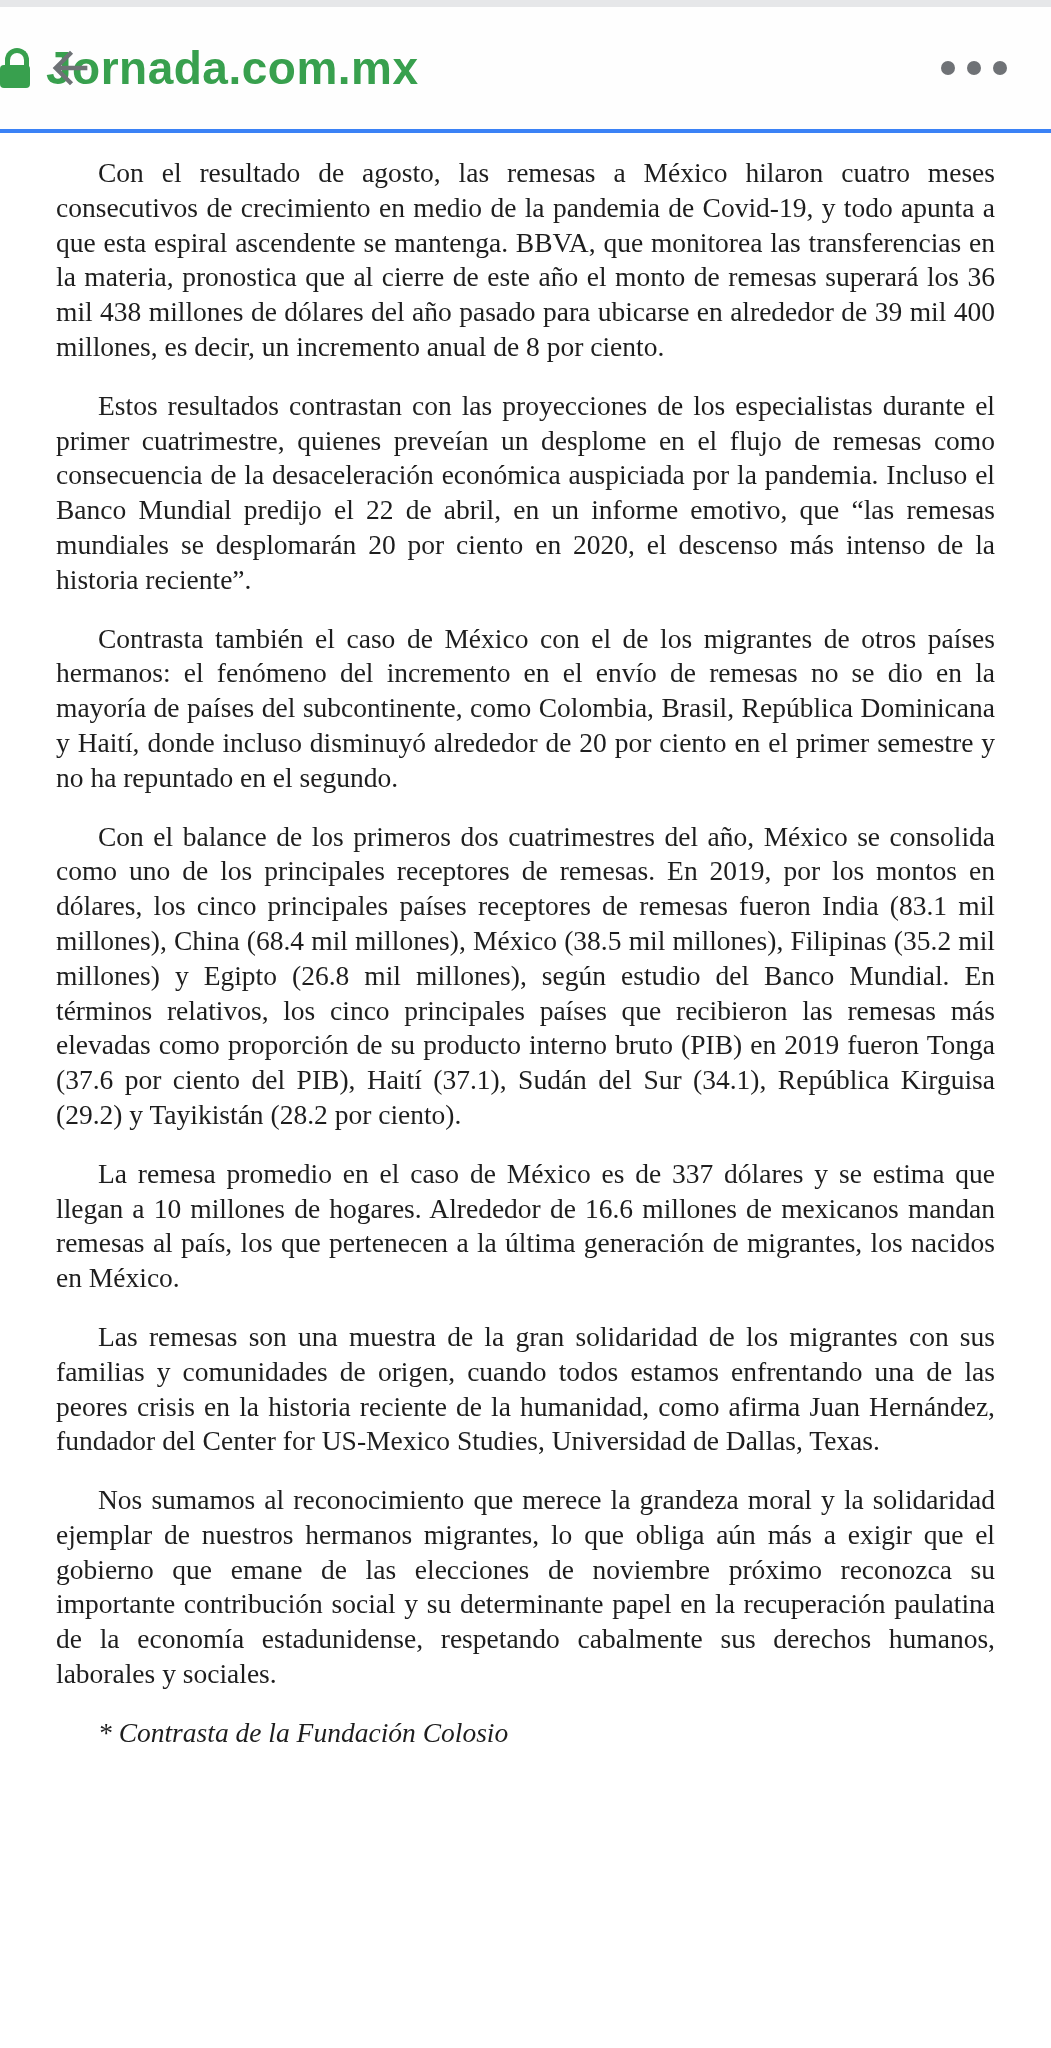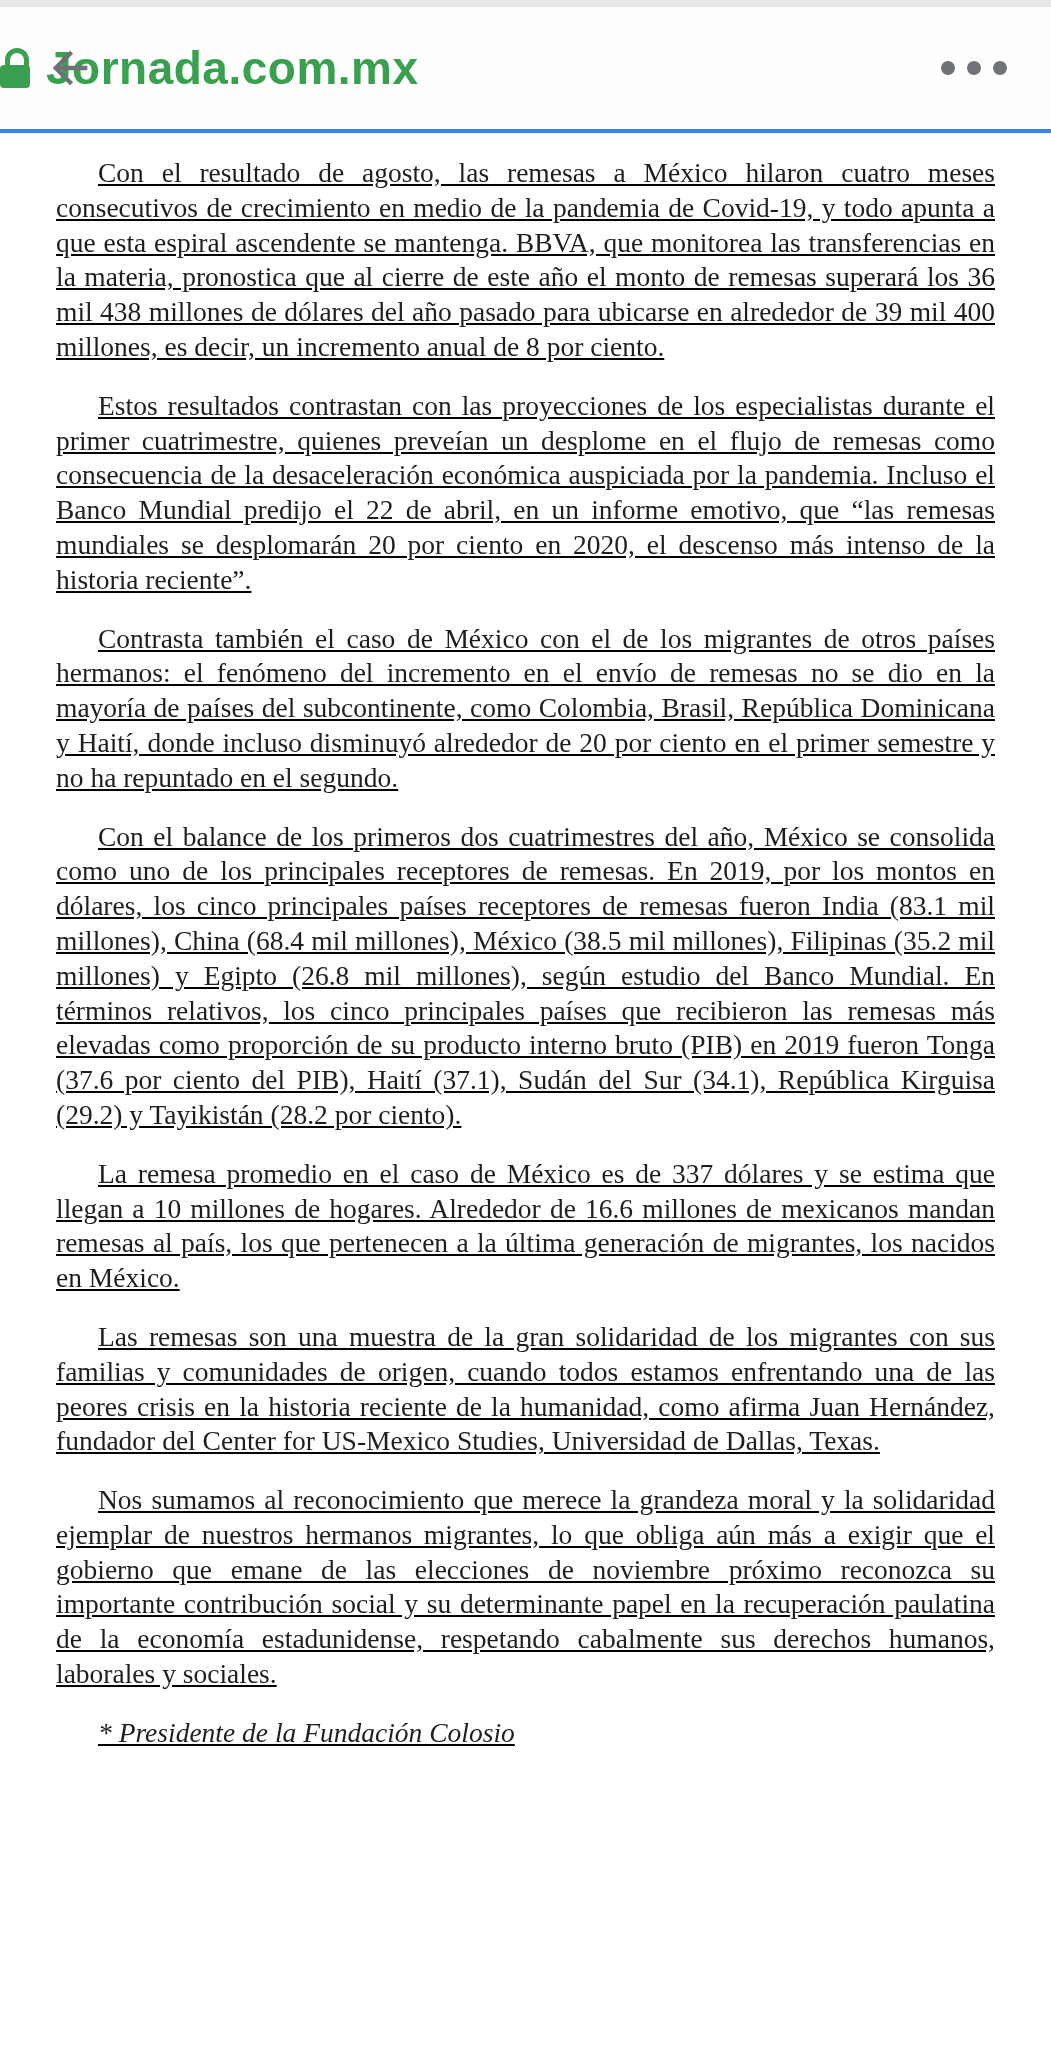--- a/index.html
+++ b/index.html
@@ -106,21 +106,20 @@
   .overflow-btn .dot {
     width: 14px;
     height: 14px;
     border-radius: 50%;
     background: #6f7276;
   }
 
   
   .article {
     padding: 23px 56px 0 56px;
-    text-decoration: underline;
   }
   .article p {
     margin: 0 0 24px 0;
     font-family: "Liberation Serif", "DejaVu Serif", serif;
     font-size: 27.5px;
     line-height: 34.8px;
     color: #1e1e1e;
     text-align: justify;
     text-indent: 42px;
   }
@@ -160,14 +159,14 @@
 </header>
 
 <main class="article">
   <p>Con el resultado de agosto, las remesas a México hilaron cuatro meses consecutivos de crecimiento en medio de la pandemia de Covid-19, y todo apunta a que esta espiral ascendente se mantenga. BBVA, que monitorea las transferencias en la materia, pronostica que al cierre de este año el monto de remesas superará los 36 mil 438 millones de dólares del año pasado para ubicarse en alrededor de 39 mil 400 millones, es decir, un incremento anual de 8 por ciento.</p>
   <p>Estos resultados contrastan con las proyecciones de los especialistas durante el primer cuatrimestre, quienes preveían un desplome en el flujo de remesas como consecuencia de la desaceleración económica auspiciada por la pandemia. Incluso el Banco Mundial predijo el 22 de abril, en un informe emotivo, que “las remesas mundiales se desplomarán 20 por ciento en 2020, el descenso más intenso de la historia reciente”.</p>
   <p>Contrasta también el caso de México con el de los migrantes de otros países hermanos: el fenómeno del incremento en el envío de remesas no se dio en la mayoría de países del subcontinente, como Colombia, Brasil, República Dominicana y Haití, donde incluso disminuyó alrededor de 20 por ciento en el primer semestre y no ha repuntado en el segundo.</p>
   <p>Con el balance de los primeros dos cuatrimestres del año, México se consolida como uno de los principales receptores de remesas. En 2019, por los montos en dólares, los cinco principales países receptores de remesas fueron India (83.1 mil millones), China (68.4 mil millones), México (38.5 mil millones), Filipinas (35.2 mil millones) y Egipto (26.8 mil millones), según estudio del Banco Mundial. En términos relativos, los cinco principales países que recibieron las remesas más elevadas como proporción de su producto interno bruto (PIB) en 2019 fueron Tonga (37.6 por ciento del PIB), Haití (37.1), Sudán del Sur (34.1), República Kirguisa (29.2) y Tayikistán (28.2 por ciento).</p>
   <p>La remesa promedio en el caso de México es de 337 dólares y se estima que llegan a 10 millones de hogares. Alrededor de 16.6 millones de mexicanos mandan remesas al país, los que pertenecen a la última generación de migrantes, los nacidos en México.</p>
   <p>Las remesas son una muestra de la gran solidaridad de los migrantes con sus familias y comunidades de origen, cuando todos estamos enfrentando una de las peores crisis en la historia reciente de la humanidad, como afirma Juan Hernández, fundador del Center for US-Mexico Studies, Universidad de Dallas, Texas.</p>
   <p>Nos sumamos al reconocimiento que merece la grandeza moral y la solidaridad ejemplar de nuestros hermanos migrantes, lo que obliga aún más a exigir que el gobierno que emane de las elecciones de noviembre próximo reconozca su importante contribución social y su determinante papel en la recuperación paulatina de la economía estadunidense, respetando cabalmente sus derechos humanos, laborales y sociales.</p>
-  <p class="footnote">* Presidente de la Fundación Colosio</p>
+  <p class="footnote">* Contrasta de la Fundación Colosio</p>
 </main>
 
 </body></html>

